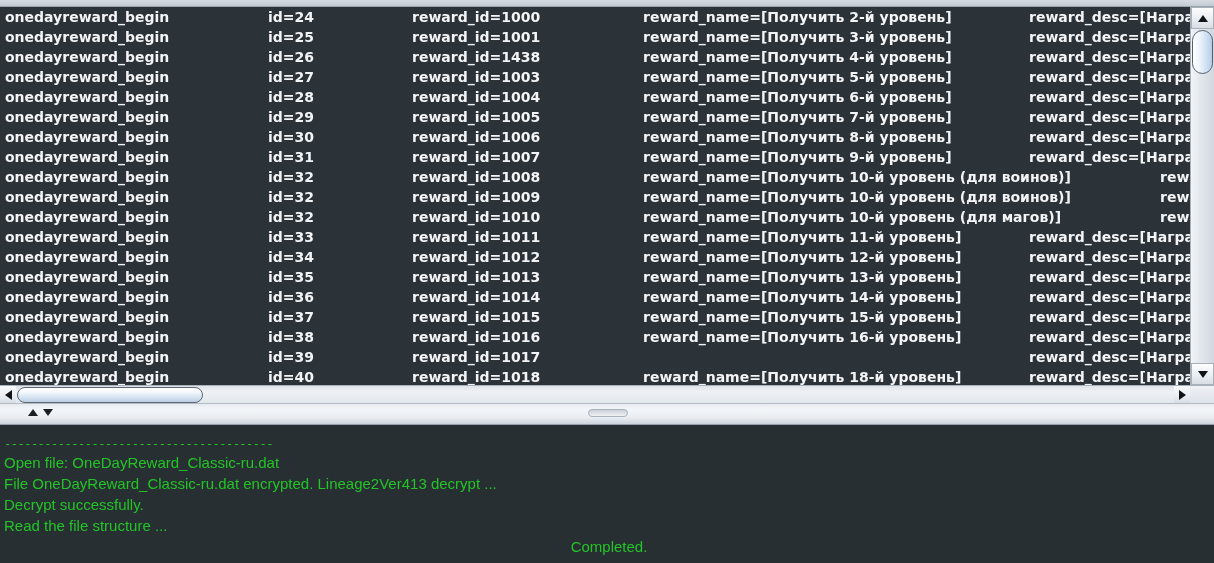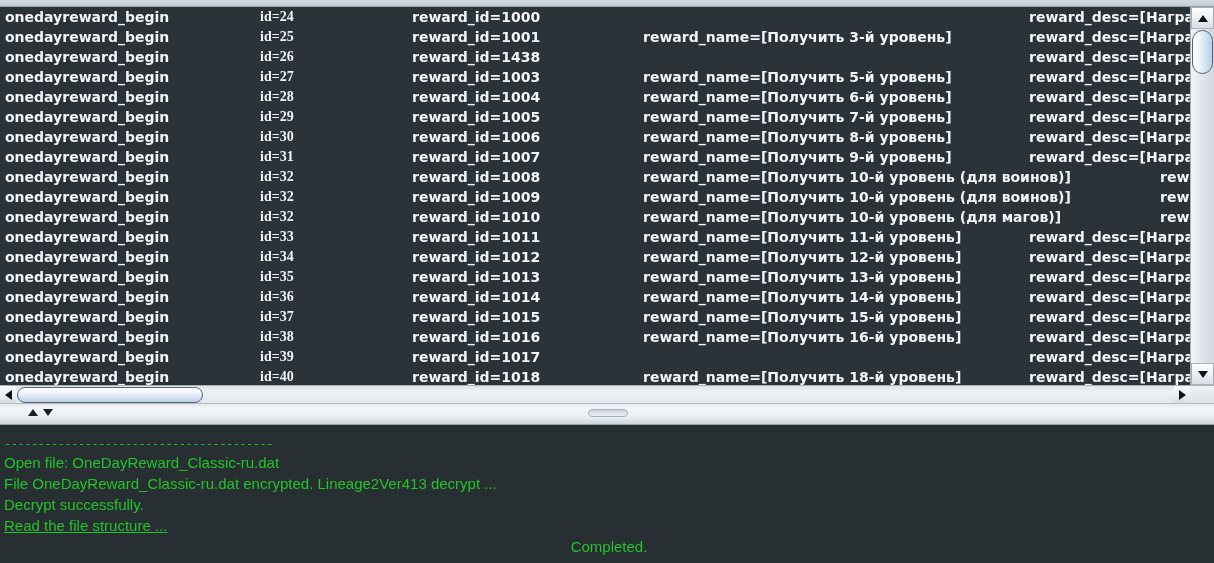--- a/index.html
+++ b/index.html
@@ -56,21 +56,21 @@
     font-size: 14px;
     font-family: "DejaVu Sans", sans-serif;
   }
   .cell {
     position: absolute;
     top: 0;
     white-space: nowrap;
     overflow: hidden;
   }
   .c-name  { left: 5px; }
-  .c-id    { left: 260px; font-family: Liberation Serif, serif; }
+  .c-id    { left: 268px; }
   .c-rid   { left: 388px; margin-left: 24px; }
   .c-rname { left: 643px; }
   .c-rdesc { left: 1029px; }
   .c-rdesc.shifted { left: 1160px; }
 
   
   .vscroll {
     position: absolute;
     right: 0; top: 7px;
     width: 24px; height: 378px;
@@ -224,33 +224,35 @@
 <div id="app">
 
   <div class="top-strip"></div>
 
   <div class="grid-panel">
     <div class="grid-rows" id="grid-rows">
         <div class="grid-row">
           <span class="cell c-name">onedayreward_begin</span>
           <span class="cell c-id">id=24</span>
           <span class="cell c-rid">reward_id=1000</span>
+          <span class="cell c-rname">reward_name=[Получить 2-й уровень]</span>
           <span class="cell c-rdesc">reward_desc=[Награ</span>
         </div>
         <div class="grid-row">
           <span class="cell c-name">onedayreward_begin</span>
           <span class="cell c-id">id=25</span>
           <span class="cell c-rid">reward_id=1001</span>
           <span class="cell c-rname">reward_name=[Получить 3-й уровень]</span>
           <span class="cell c-rdesc">reward_desc=[Награ</span>
         </div>
         <div class="grid-row">
           <span class="cell c-name">onedayreward_begin</span>
           <span class="cell c-id">id=26</span>
           <span class="cell c-rid">reward_id=1438</span>
+          <span class="cell c-rname">reward_name=[Получить 4-й уровень]</span>
           <span class="cell c-rdesc">reward_desc=[Награ</span>
         </div>
         <div class="grid-row">
           <span class="cell c-name">onedayreward_begin</span>
           <span class="cell c-id">id=27</span>
           <span class="cell c-rid">reward_id=1003</span>
           <span class="cell c-rname">reward_name=[Получить 5-й уровень]</span>
           <span class="cell c-rdesc">reward_desc=[Награ</span>
         </div>
         <div class="grid-row">
@@ -387,17 +389,17 @@
       <div class="mini-tri mini-down"></div>
     </div>
     <div class="split-grip"></div>
   </div>
 
   <div class="log-panel" id="log-panel">
       <div class="log-line rule" style="color: rgb(34, 196, 38);">----------------------------------------</div>
       <div class="log-line" style="color: rgb(34, 196, 38);">Open file: OneDayReward_Classic-ru.dat</div>
       <div class="log-line" style="color: rgb(34, 196, 38);">File OneDayReward_Classic-ru.dat encrypted. Lineage2Ver413 decrypt ...</div>
       <div class="log-line" style="color: rgb(34, 196, 38);">Decrypt successfully.</div>
-      <div class="log-line" style="color: rgb(34, 196, 38); text-decoration: underline;">Read the file structure ...</div>
+      <div class="log-line" style="color: rgb(34, 196, 38);">Read the file structure ...</div>
       <div class="log-line" style="color: rgb(34, 196, 38); text-align: center;">Completed.</div>
     </div>
 
 </div>
 
 </body></html>

